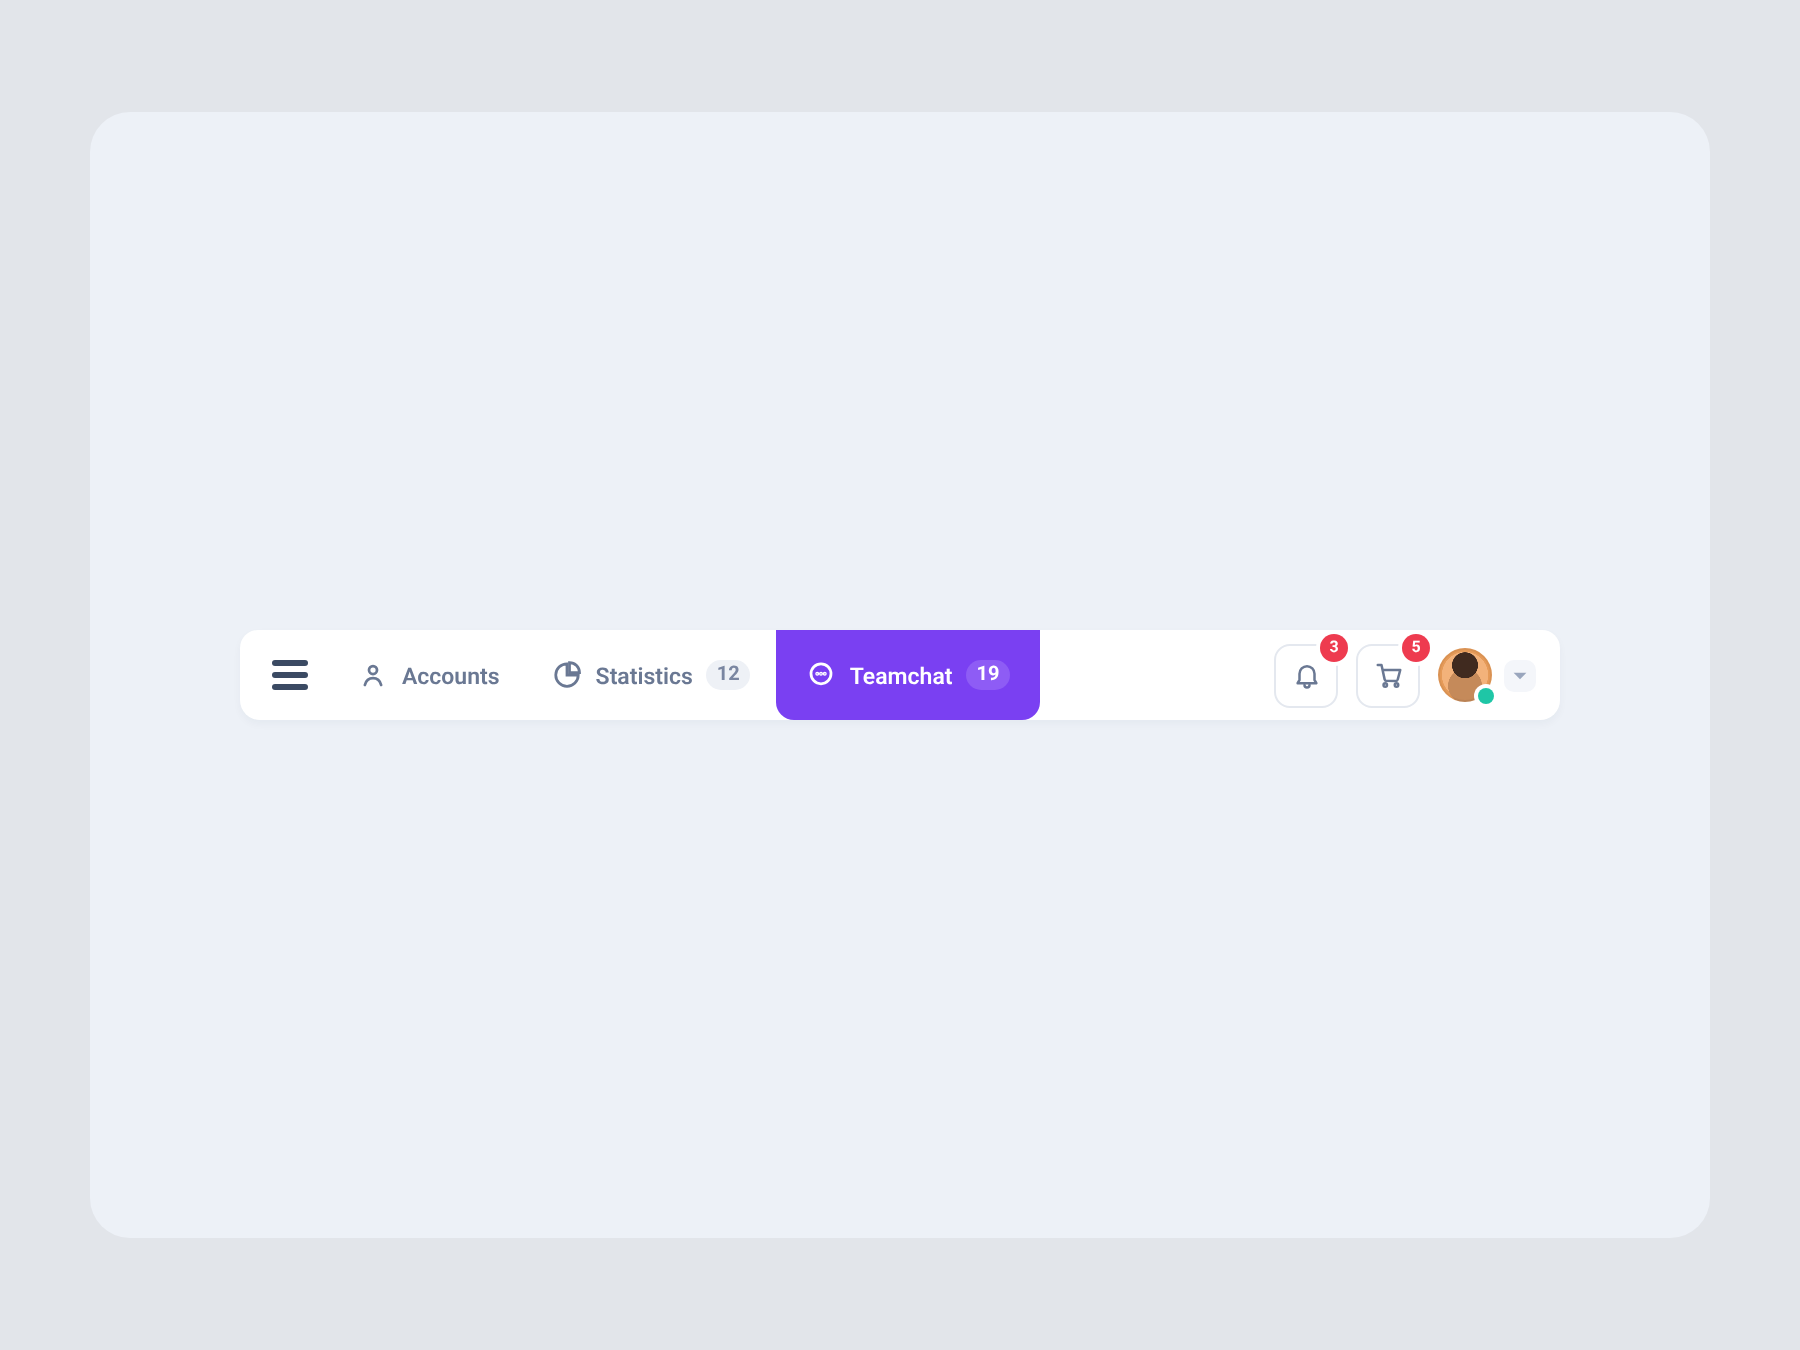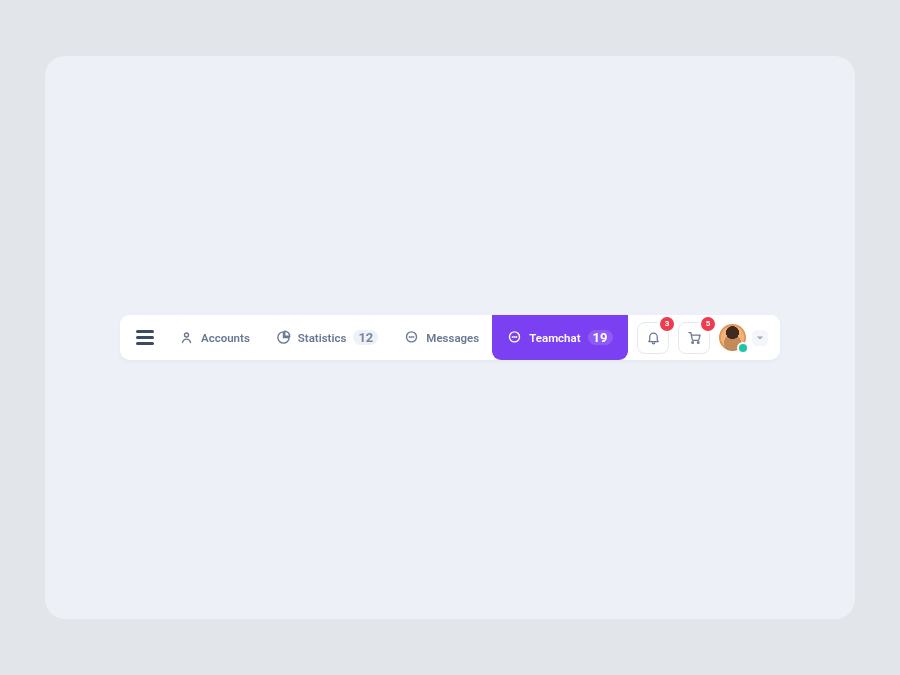--- a/index.html
+++ b/index.html
@@ -92,21 +92,21 @@
   .nav-item .pill{
     display:inline-flex;
     align-items:center;
     justify-content:center;
     min-width:18px;
     height:15px;
     padding:1px 5px;
     border-radius:8px;
     background:var(--badge-muted);
     color:var(--badge-muted-ink);
-    font-size:13px;
+    font-size:10px;
     font-weight:700;
   }
   .nav-item.active .pill{
     background:var(--badge-purple);
     color:var(--badge-purple-ink);
   }
   
   .spacer{flex:1;}
   .right{
     display:flex;
@@ -196,29 +196,20 @@
 
       <div class="nav-item">
         <svg width="15" height="15" viewBox="0 0 24 24" fill="none" stroke="currentColor" stroke-width="2.2" stroke-linecap="round">
           <path d="M12 3a9 9 0 1 0 9 9h-9z"></path>
           <path d="M14 2a8 8 0 0 1 8 8h-8z"></path>
         </svg>
         <span>Statistics</span>
         <span class="pill">12</span>
       </div>
 
-      <div class="nav-item">
-        <svg width="15" height="15" viewBox="0 0 24 24" fill="none" stroke="currentColor" stroke-width="2.2" stroke-linecap="round">
-          <circle cx="12" cy="11" r="8"></circle>
-          <circle cx="9" cy="11" r="0.5" fill="currentColor"></circle>
-          <circle cx="12" cy="11" r="0.5" fill="currentColor"></circle>
-          <circle cx="15" cy="11" r="0.5" fill="currentColor"></circle>
-        </svg>
-        <span>Messages</span>
-      </div>
 
       <div class="nav-item active">
         <svg width="15" height="15" viewBox="0 0 24 24" fill="none" stroke="currentColor" stroke-width="2.2" stroke-linecap="round">
           <circle cx="12" cy="11" r="8"></circle>
           <circle cx="9" cy="11" r="0.5" fill="currentColor"></circle>
           <circle cx="12" cy="11" r="0.5" fill="currentColor"></circle>
           <circle cx="15" cy="11" r="0.5" fill="currentColor"></circle>
         </svg>
         <span>Teamchat</span>
         <span class="pill">19</span>

